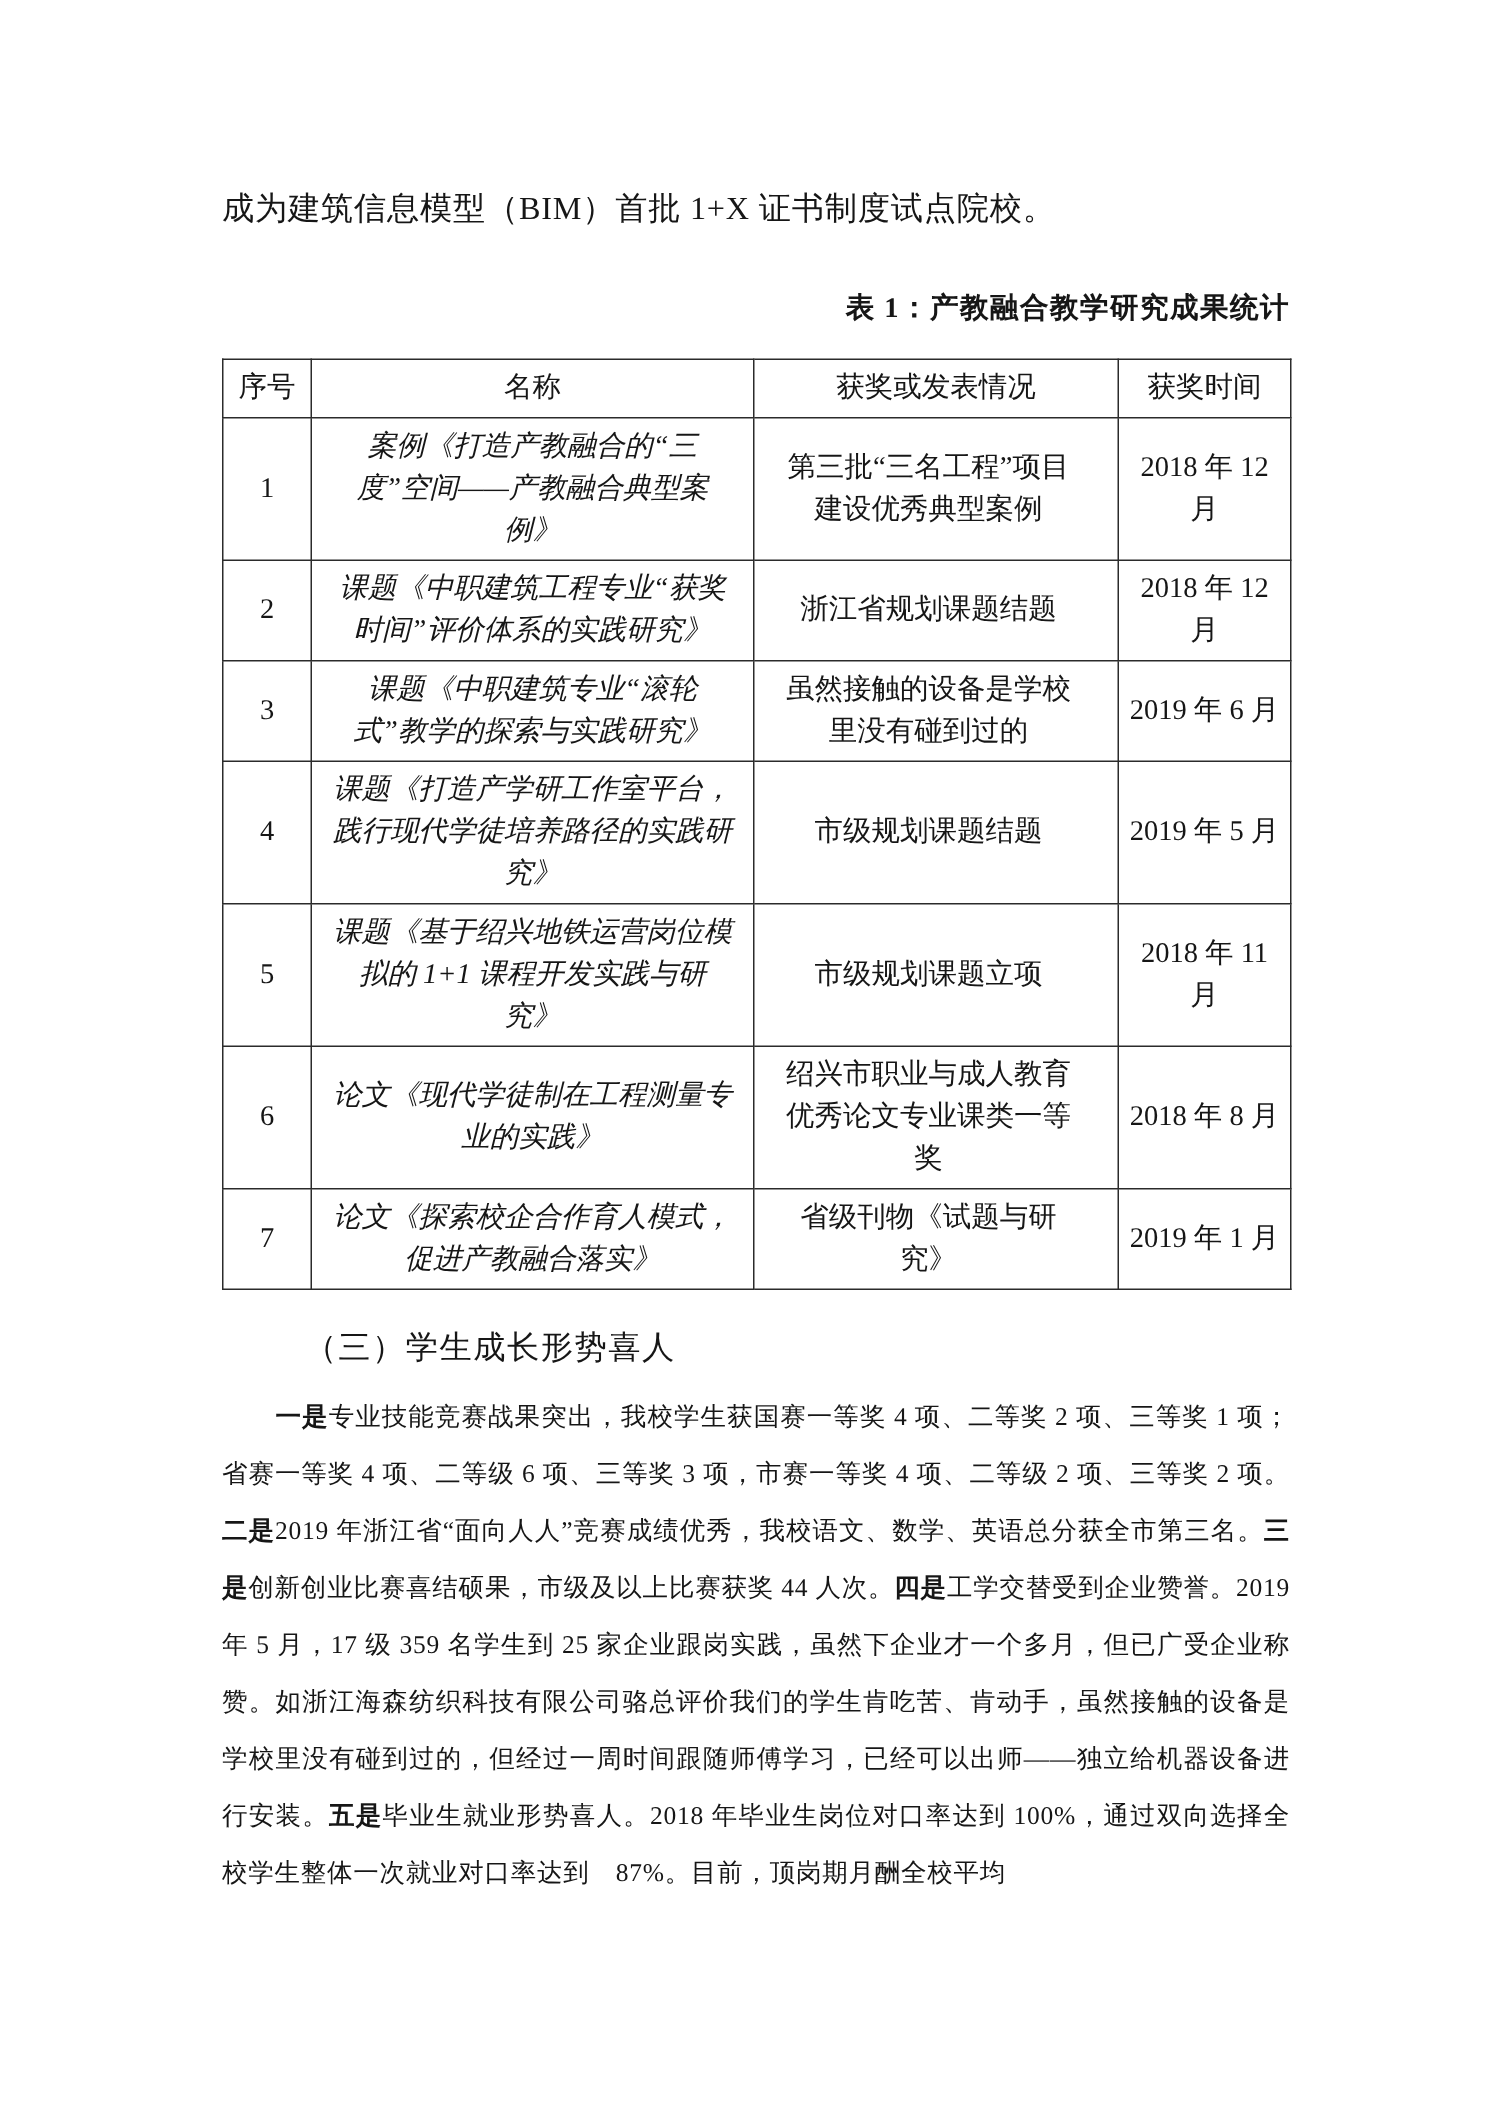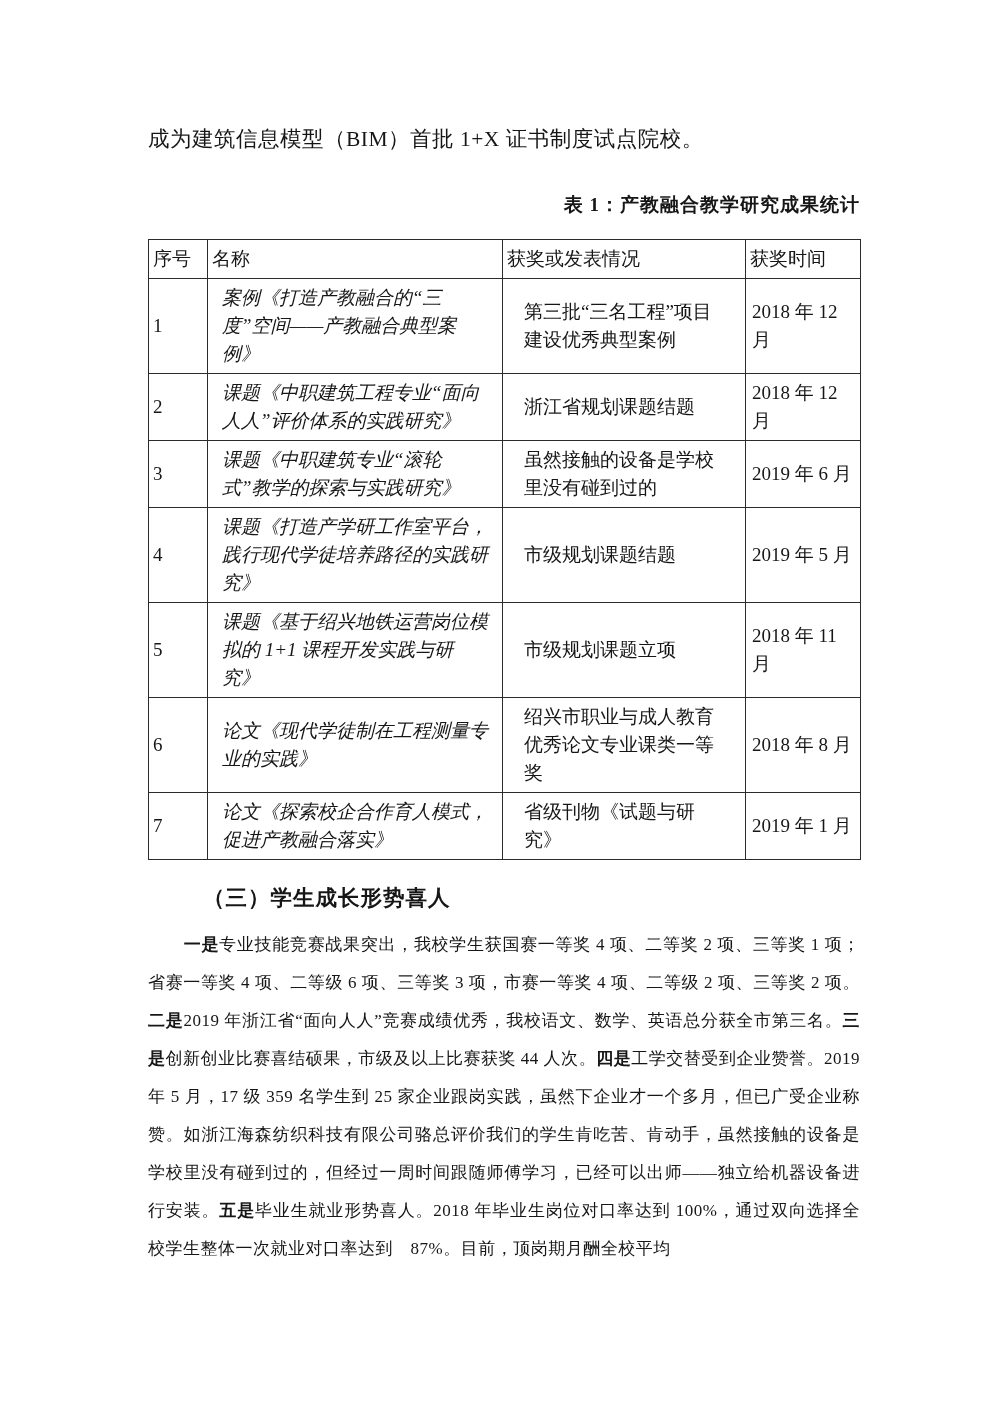--- a/index.html
+++ b/index.html
@@ -34,39 +34,39 @@
     letter-spacing: 1px;
   }
   table.results {
     width: 712px;
     border-collapse: collapse;
     table-layout: fixed;
   }
   table.results th,
   table.results td {
     border: 1px solid #2b2b2b;
-    text-align: left;
+    text-align: center;
     vertical-align: middle;
     font-size: 19px;
     line-height: 28px;
     font-weight: normal;
     padding: 5px 4px;
   }
   col.c-num   { width: 59px; }
   col.c-name  { width: 295px; }
   col.c-award { width: 243px; }
   col.c-date  { width: 115px; }
   table.results td.cell-name  { padding-left: 14px; padding-right: 14px; font-style: italic; }
   table.results td.cell-award { padding-left: 21px; padding-right: 31px; }
   table.results td.cell-date  { padding-left: 6px;  padding-right: 6px; }
   .section-heading {
     margin-top: 23px;
     margin-left: 55px;
     font-size: 21.5px;
-    font-weight: bold;
+    font-weight: normal;
     letter-spacing: 1px;
   }
   .body-paragraph {
     margin-top: 14px;
     font-size: 17px;
     line-height: 38px;
     letter-spacing: 0.5px;
     text-align: justify;
     text-indent: 2.1em;
   }
@@ -106,21 +106,21 @@
       </thead>
       <tbody>
           <tr>
             <td class="cell-num">1</td>
             <td class="cell-name">案例《打造产教融合的“三度”空间——产教融合典型案例》</td>
             <td class="cell-award">第三批“三名工程”项目建设优秀典型案例</td>
             <td class="cell-date">2018 年 12 月</td>
           </tr>
           <tr>
             <td class="cell-num">2</td>
-            <td class="cell-name">课题《中职建筑工程专业“面向人人”评价体系的实践研究》</td>
+            <td class="cell-name">课题《中职建筑工程专业“获奖时间”评价体系的实践研究》</td>
             <td class="cell-award">浙江省规划课题结题</td>
             <td class="cell-date">2018 年 12 月</td>
           </tr>
           <tr>
             <td class="cell-num">3</td>
             <td class="cell-name">课题《中职建筑专业“滚轮式”教学的探索与实践研究》</td>
             <td class="cell-award">虽然接触的设备是学校里没有碰到过的</td>
             <td class="cell-date">2019 年 6 月</td>
           </tr>
           <tr>

